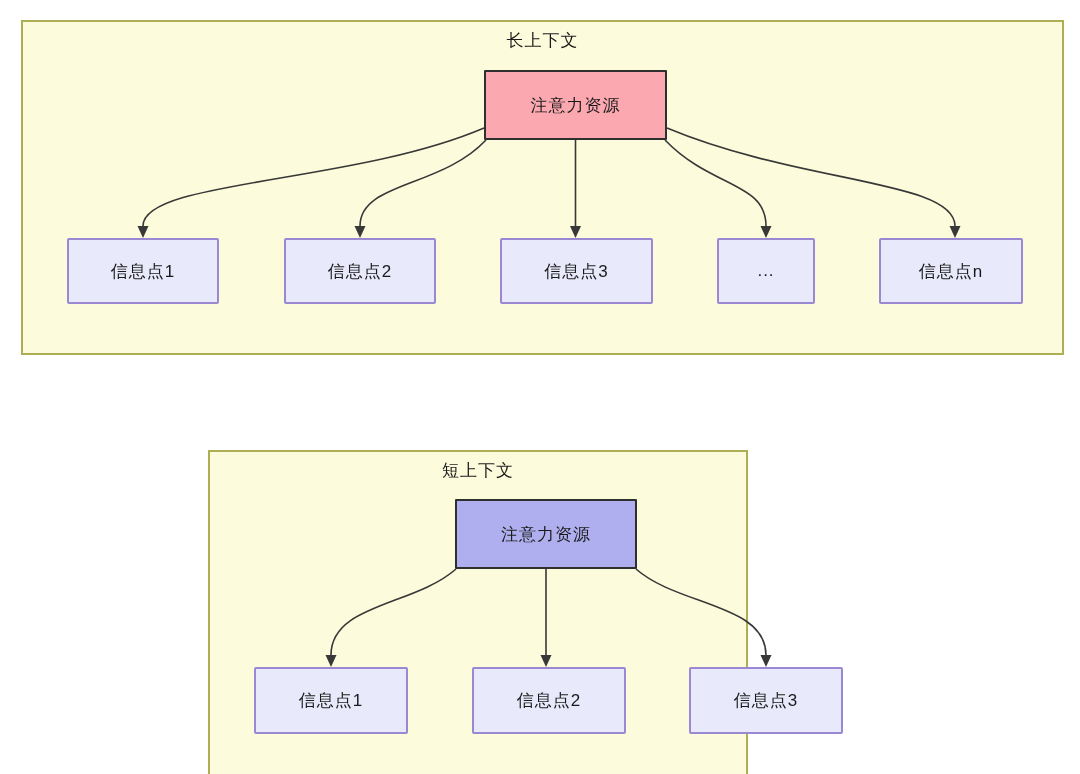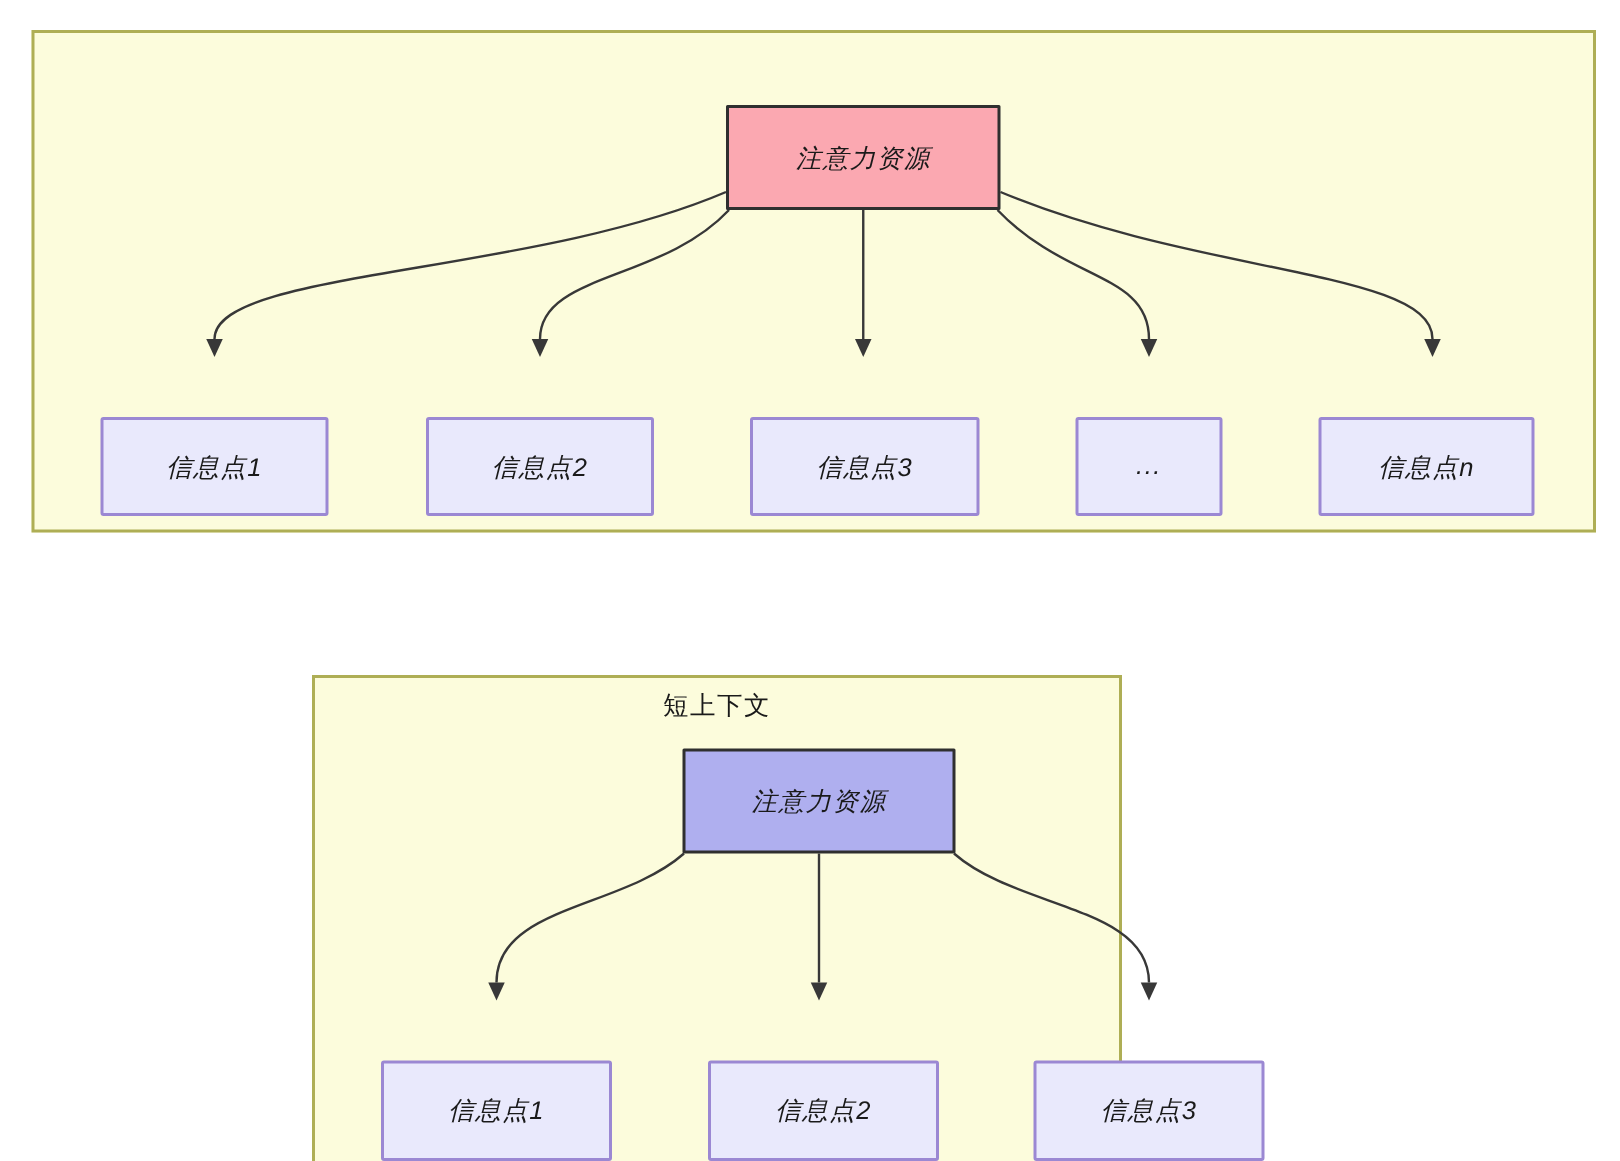--- a/index.html
+++ b/index.html
@@ -42,54 +42,53 @@
   .arrowhead { fill: var(--arrow); stroke: none; }
 
   .node {
     position: absolute;
     display: flex;
     align-items: center;
     justify-content: center;
     font-size: 17px;
     text-align: center;
     letter-spacing: 1px;
-    font-style: italic;
   }
   .source {
     background: var(--source-long-bg);
     border: 2.5px solid var(--source-border);
     border-radius: 1px;
   }
   .panel-long  .source { left: 461px; top: 48px; width: 183px; height: 70px; }
   .panel-short .source { left: 245px; top: 47px; width: 182px; height: 70px; background: var(--source-short-bg); }
 
   .target {
     background: var(--target-bg);
     border: 2px solid var(--target-border);
     border-radius: 2px;
-    margin-top: 40px;
   }
   .panel-long .target { top: 216px; height: 66px; }
   .tl1 { left: 44px;  width: 152px; }
   .tl2 { left: 261px; width: 152px; }
   .tl3 { left: 477px; width: 153px; }
   .tl4 { left: 694px; width: 98px;  }
   .tl5 { left: 856px; width: 144px; }
 
   .panel-short .target { top: 215px; height: 67px; }
   .ts1 { left: 44px;  width: 154px; }
   .ts2 { left: 262px; width: 154px; }
   .ts3 { left: 479px; width: 154px; }
 </style>
 </head>
 <body>
 
 <div class="page">
 
   <section class="panel panel-long">
+    <div class="panel-title">长上下文</div>
 
     <svg class="edges" width="1043" height="335" viewBox="0 0 1043 335" aria-hidden="true">
       <path class="edge" d="M461,106 C330,162 120,158 120,204"></path>
       <polygon class="arrowhead" points="114.5,204 125.5,204 120,216"></polygon>
       <path class="edge" d="M463,118 C418,166 337,160 337,204"></path>
       <polygon class="arrowhead" points="331.5,204 342.5,204 337,216"></polygon>
       <path class="edge" d="M552.5,118 L552.5,204"></path>
       <polygon class="arrowhead" points="547,204 558,204 552.5,216"></polygon>
       <path class="edge" d="M642,118 C688,166 743,160 743,204"></path>
       <polygon class="arrowhead" points="737.5,204 748.5,204 743,216"></polygon>

